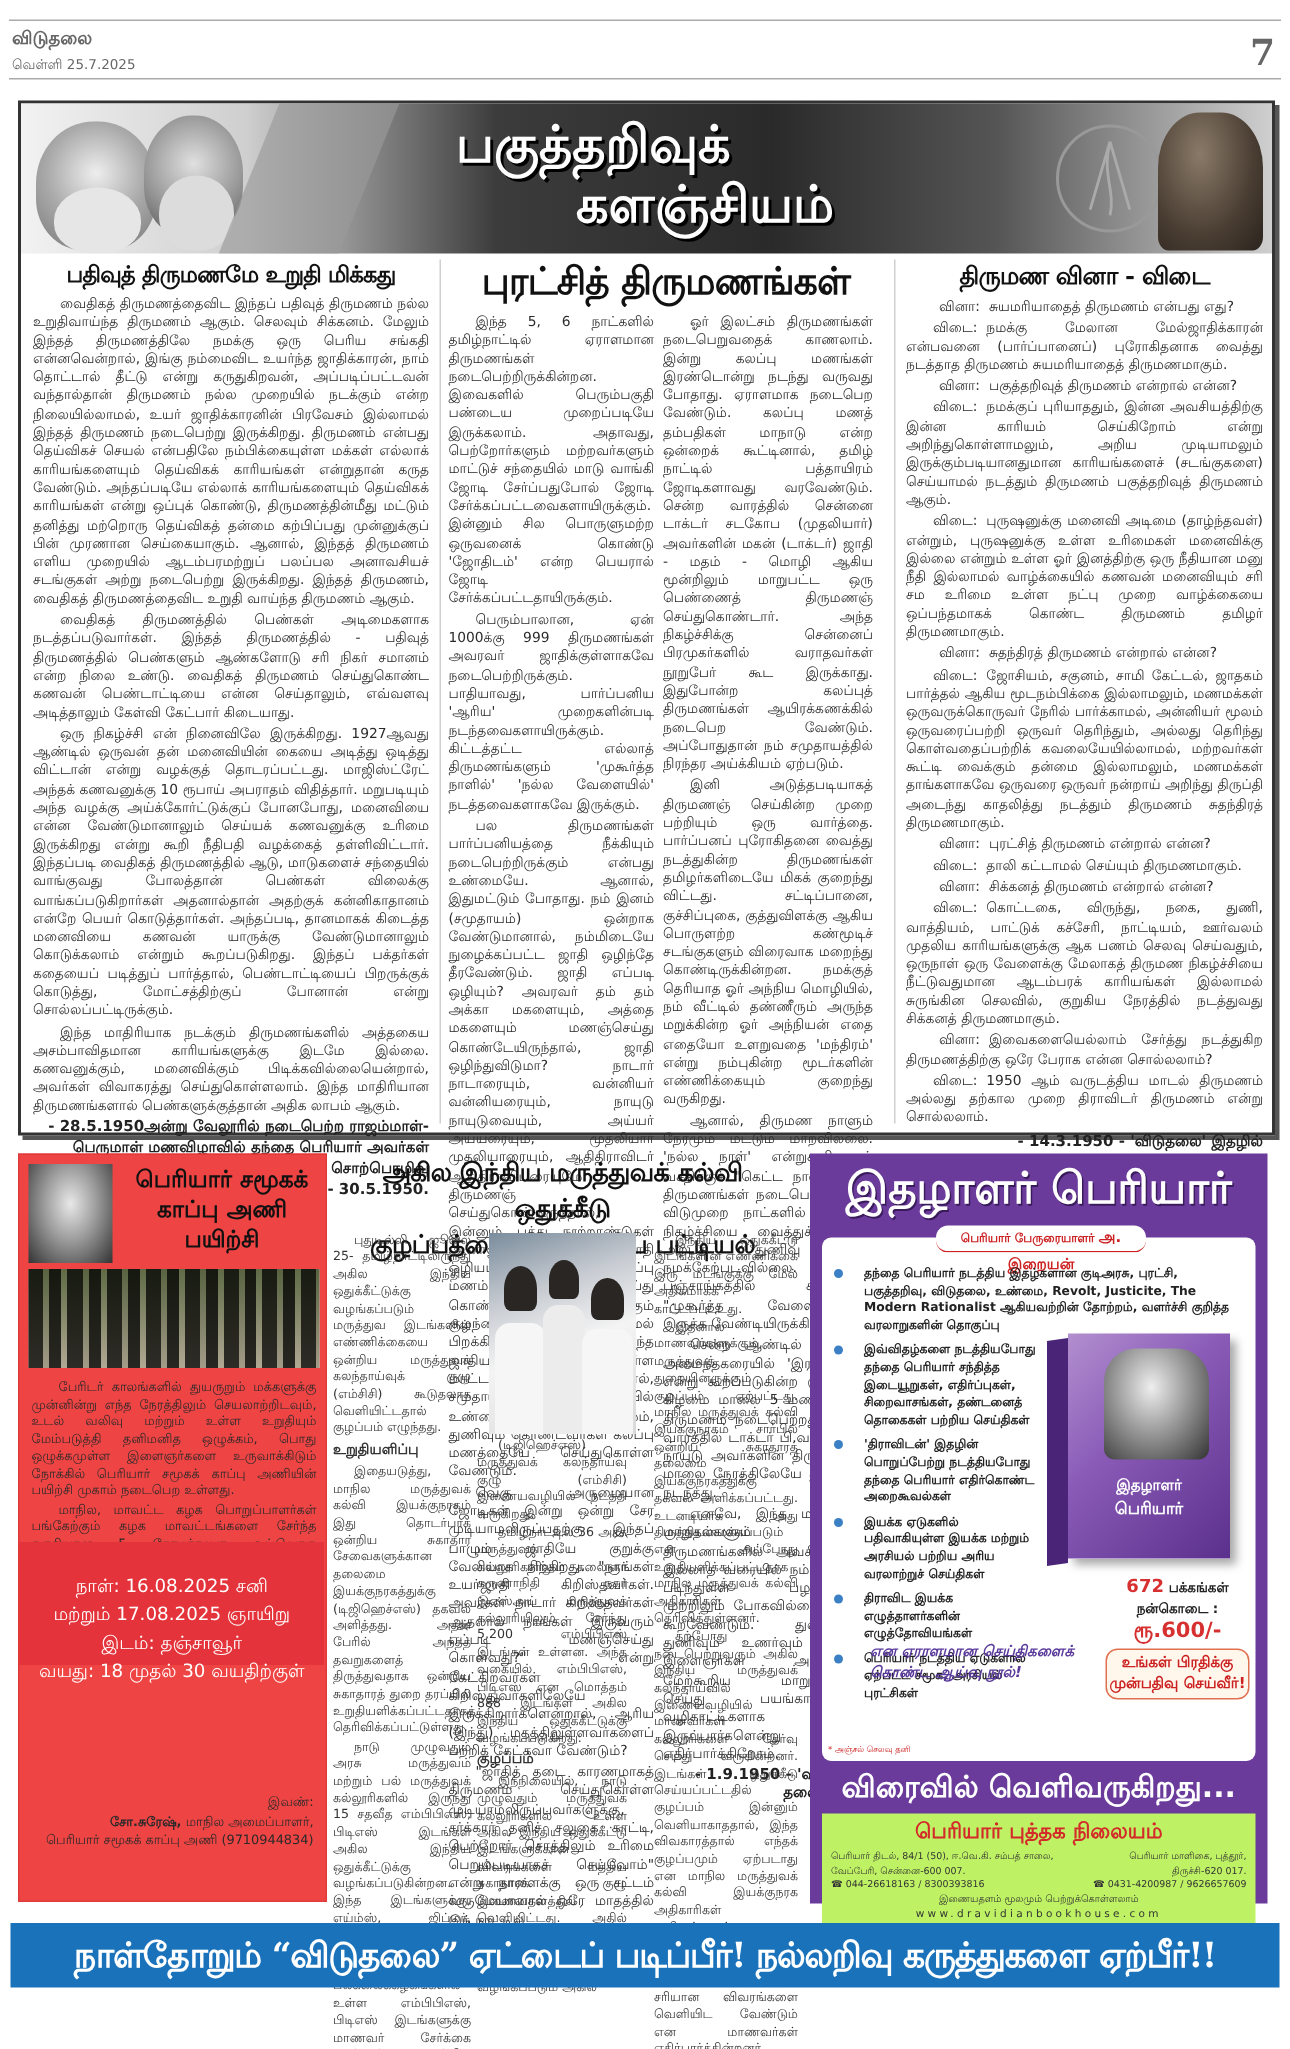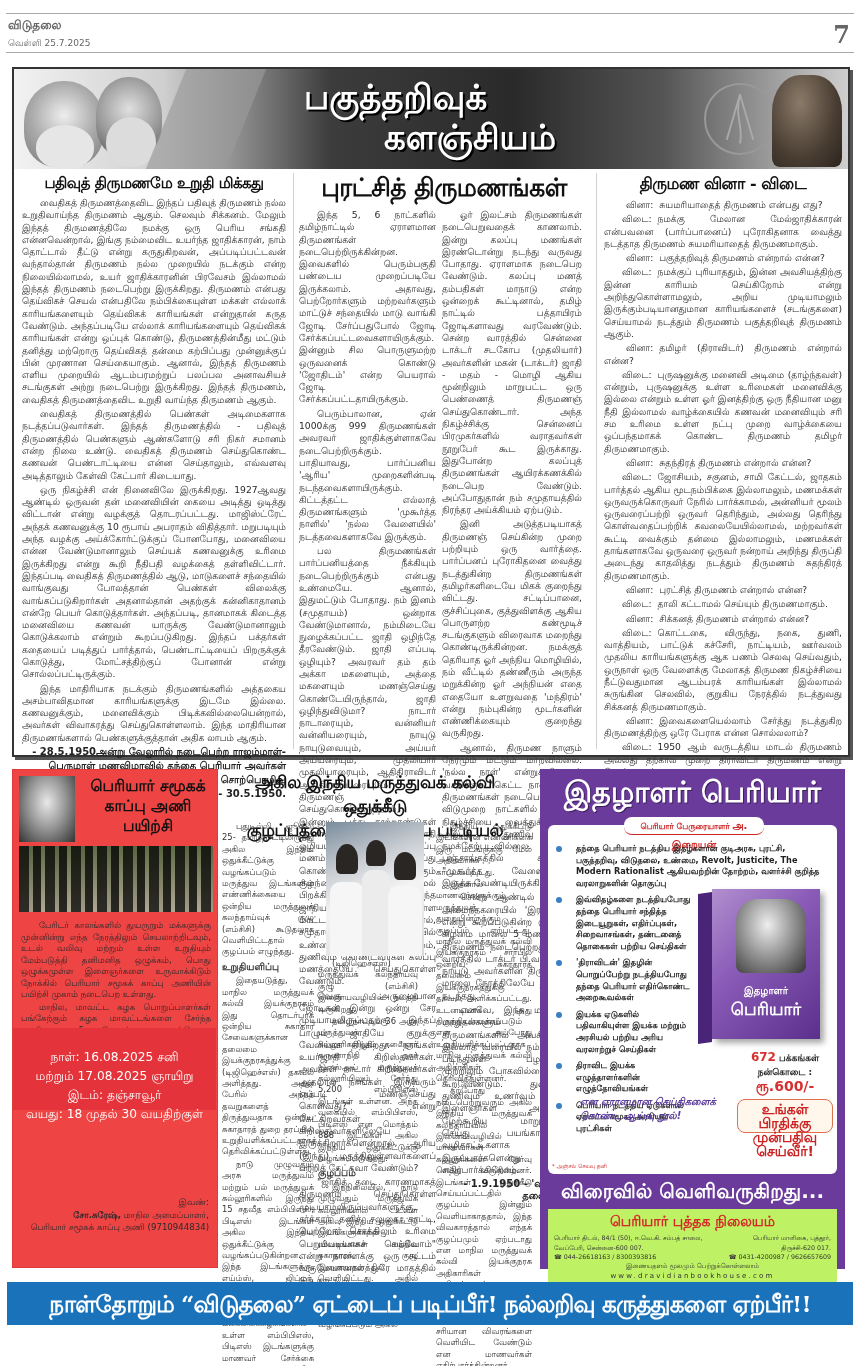--- a/index.html
+++ b/index.html
@@ -72,26 +72,26 @@
   .ad-white { position: absolute; left: 8px; top: 56px; width: 289px; height: 349px; background: #fff; border-radius: 6px; }
   .ad-author { position: absolute; left: 84px; top: 48px; width: 140px; height: 18px; background: #fff; border-radius: 8px; border-bottom: 1.5px solid #c22; text-align: center; font-size: 8px; line-height: 18px; color: #c22; font-weight: bold; }
   .ad-list { position: absolute; left: 12px; top: 74px; width: 278px; font-size: 8.2px; line-height: 11.6px; color: #222; font-weight: bold; }
   .ad-list .li { position: relative; padding-left: 24px; margin-bottom: 5px; }
   .ad-list .li .dot { position: absolute; left: 4px; top: 3px; width: 6px; height: 6px; border-radius: 50%; background: #3b7fc4; }
   .ad-list .narrow { width: 140px; }
   .ad-book { position: absolute; left: 172px; top: 120px; width: 108px; height: 150px; background: linear-gradient(135deg, #b28fcf 0%, #8a5cb8 40%, #5b2f8c 100%); box-shadow: 4px 4px 6px rgba(0,0,0,.35); }
   .ad-book .spine { position: absolute; left: -14px; top: 4px; width: 14px; height: 150px; background: #4a2476; transform: skewY(-8deg); }
   .ad-book .person { position: absolute; left: 24px; top: 10px; width: 70px; height: 74px; background: radial-gradient(ellipse at 45% 35%, #eee 0%, #999 45%, #333 100%); border-radius: 30% 30% 10% 10%; }
   .ad-book .bt1 { position: absolute; left: 0; top: 96px; width: 100%; text-align: center; color: #fff; font-size: 10px; font-weight: bold; }
-  .ad-book .bt2 { position: absolute; left: 0; top: 110px; width: 100%; text-align: center; color: #fff; font-size: 17px; font-weight: bold; }
+  .ad-book .bt2 { position: absolute; left: 0; top: 110px; width: 100%; text-align: center; color: #fff; font-size: 11px; font-weight: bold; }
   .ad-price { position: absolute; left: 200px; top: 281px; width: 90px; text-align: center; font-size: 9px; line-height: 14px; color: #222; font-weight: bold; }
   .ad-price .pages { color: #d63030; font-size: 12px; }
   .ad-price .amt { color: #d63030; font-size: 14px; }
   .ad-tagline { position: absolute; left: 40px; top: 326px; width: 150px; font-size: 10px; line-height: 14px; color: #5a3a9a; font-style: italic; font-weight: bold; }
-  .ad-cta { position: absolute; left: 197px; top: 330px; width: 96px; height: 34px; border: 1.2px solid #e07050; border-radius: 8px; background: #fff6ec; text-align: center; font-size: 14px; line-height: 14px; color: #c22; font-weight: bold; padding-top: 2px; }
+  .ad-cta { position: absolute; left: 197px; top: 330px; width: 96px; height: 34px; border: 1.2px solid #e07050; border-radius: 8px; background: #fff6ec; text-align: center; font-size: 10px; line-height: 14px; color: #c22; font-weight: bold; padding-top: 2px; }
   .ad-note { position: absolute; left: 12px; top: 394px; font-size: 5.5px; color: #c22; }
   .ad-soon { position: absolute; left: 0; top: 408px; width: 305px; text-align: center; color: #fff; font-size: 20px; font-weight: bold; line-height: 28px; }
   .ad-shop { position: absolute; left: 8px; top: 440px; width: 289px; height: 100px; background: #bef264; }
   .ad-shop .sn { text-align: center; color: #d42a2a; font-size: 14px; font-weight: bold; line-height: 20px; margin-top: 2px; }
   .ad-shop .addr { position: absolute; font-size: 6.3px; line-height: 9.5px; color: #333; }
   .ad-shop .a1 { left: 6px; top: 24px; }
   .ad-shop .a2 { right: 6px; top: 24px; text-align: right; }
   .ad-shop .web { position: absolute; left: 0; top: 52px; width: 100%; text-align: center; font-size: 6.5px; line-height: 10px; color: #333; }
   .ad-shop .web .url { letter-spacing: 2.2px; font-size: 7px; }
 
@@ -160,21 +160,20 @@
     <p class="credit">- 1.9.1950 - 'விடுதலை' தலையங்கம்.</p>
   </div>
 
   <div class="col col-right">
     <p class="col-head">திருமண வினா - விடை</p>
     <div id="qa-list">
         <p class="qa-q"><span class="qa-label">வினா:</span><span>சுயமரியாதைத் திருமணம் என்பது எது?</span></p>
         <p><span class="qa-label">விடை:</span><span>நமக்கு மேலான மேல்ஜாதிக்காரன் என்பவனை (பார்ப்பானைப்) புரோகிதனாக வைத்து நடத்தாத திருமணம் சுயமரியாதைத் திருமணமாகும்.</span></p>
         <p class="qa-q"><span class="qa-label">வினா:</span><span>பகுத்தறிவுத் திருமணம் என்றால் என்ன?</span></p>
         <p><span class="qa-label">விடை:</span><span>நமக்குப் புரியாததும், இன்ன அவசியத்திற்கு இன்ன காரியம் செய்கிறோம் என்று அறிந்துகொள்ளாமலும், அறிய முடியாமலும் இருக்கும்படியானதுமான காரியங்களைச் (சடங்குகளை) செய்யாமல் நடத்தும் திருமணம் பகுத்தறிவுத் திருமணம் ஆகும்.</span></p>
-        <p class="qa-q"><span class="qa-label">வினா:</span><span>தமிழர் (திராவிடர்) திருமணம் என்றால் என்ன?</span></p>
         <p><span class="qa-label">விடை:</span><span>புருஷனுக்கு மனைவி அடிமை (தாழ்ந்தவள்) என்றும், புருஷனுக்கு உள்ள உரிமைகள் மனைவிக்கு இல்லை என்றும் உள்ள ஓர் இனத்திற்கு ஒரு நீதியான மனு நீதி இல்லாமல் வாழ்க்கையில் கணவன் மனைவியும் சரி சம உரிமை உள்ள நட்பு முறை வாழ்க்கையை ஒப்பந்தமாகக் கொண்ட திருமணம் தமிழர் திருமணமாகும்.</span></p>
         <p class="qa-q"><span class="qa-label">வினா:</span><span>சுதந்திரத் திருமணம் என்றால் என்ன?</span></p>
         <p><span class="qa-label">விடை:</span><span>ஜோசியம், சகுனம், சாமி கேட்டல், ஜாதகம் பார்த்தல் ஆகிய மூடநம்பிக்கை இல்லாமலும், மணமக்கள் ஒருவருக்கொருவர் நேரில் பார்க்காமல், அன்னியர் மூலம் ஒருவரைப்பற்றி ஒருவர் தெரிந்தும், அல்லது தெரிந்து கொள்வதைப்பற்றிக் கவலையேயில்லாமல், மற்றவர்கள் கூட்டி வைக்கும் தன்மை இல்லாமலும், மணமக்கள் தாங்களாகவே ஒருவரை ஒருவர் நன்றாய் அறிந்து திருப்தி அடைந்து காதலித்து நடத்தும் திருமணம் சுதந்திரத் திருமணமாகும்.</span></p>
         <p class="qa-q"><span class="qa-label">வினா:</span><span>புரட்சித் திருமணம் என்றால் என்ன?</span></p>
         <p><span class="qa-label">விடை:</span><span>தாலி கட்டாமல் செய்யும் திருமணமாகும்.</span></p>
         <p class="qa-q"><span class="qa-label">வினா:</span><span>சிக்கனத் திருமணம் என்றால் என்ன?</span></p>
         <p><span class="qa-label">விடை:</span><span>கொட்டகை, விருந்து, நகை, துணி, வாத்தியம், பாட்டுக் கச்சேரி, நாட்டியம், ஊர்வலம் முதலிய காரியங்களுக்கு ஆக பணம் செலவு செய்வதும், ஒருநாள் ஒரு வேளைக்கு மேலாகத் திருமண நிகழ்ச்சியை நீட்டுவதுமான ஆடம்பரக் காரியங்கள் இல்லாமல் சுருங்கின செலவில், குறுகிய நேரத்தில் நடத்துவது சிக்கனத் திருமணமாகும்.</span></p>
         <p class="qa-q"><span class="qa-label">வினா:</span><span>இவைகளையெல்லாம் சேர்த்து நடத்துகிற திருமணத்திற்கு ஒரே பேராக என்ன சொல்லலாம்?</span></p>
         <p><span class="qa-label">விடை:</span><span>1950 ஆம் வருடத்திய மாடல் திருமணம் அல்லது தற்கால முறை திராவிடர் திருமணம் என்று சொல்லலாம்.</span></p>
       </div>

